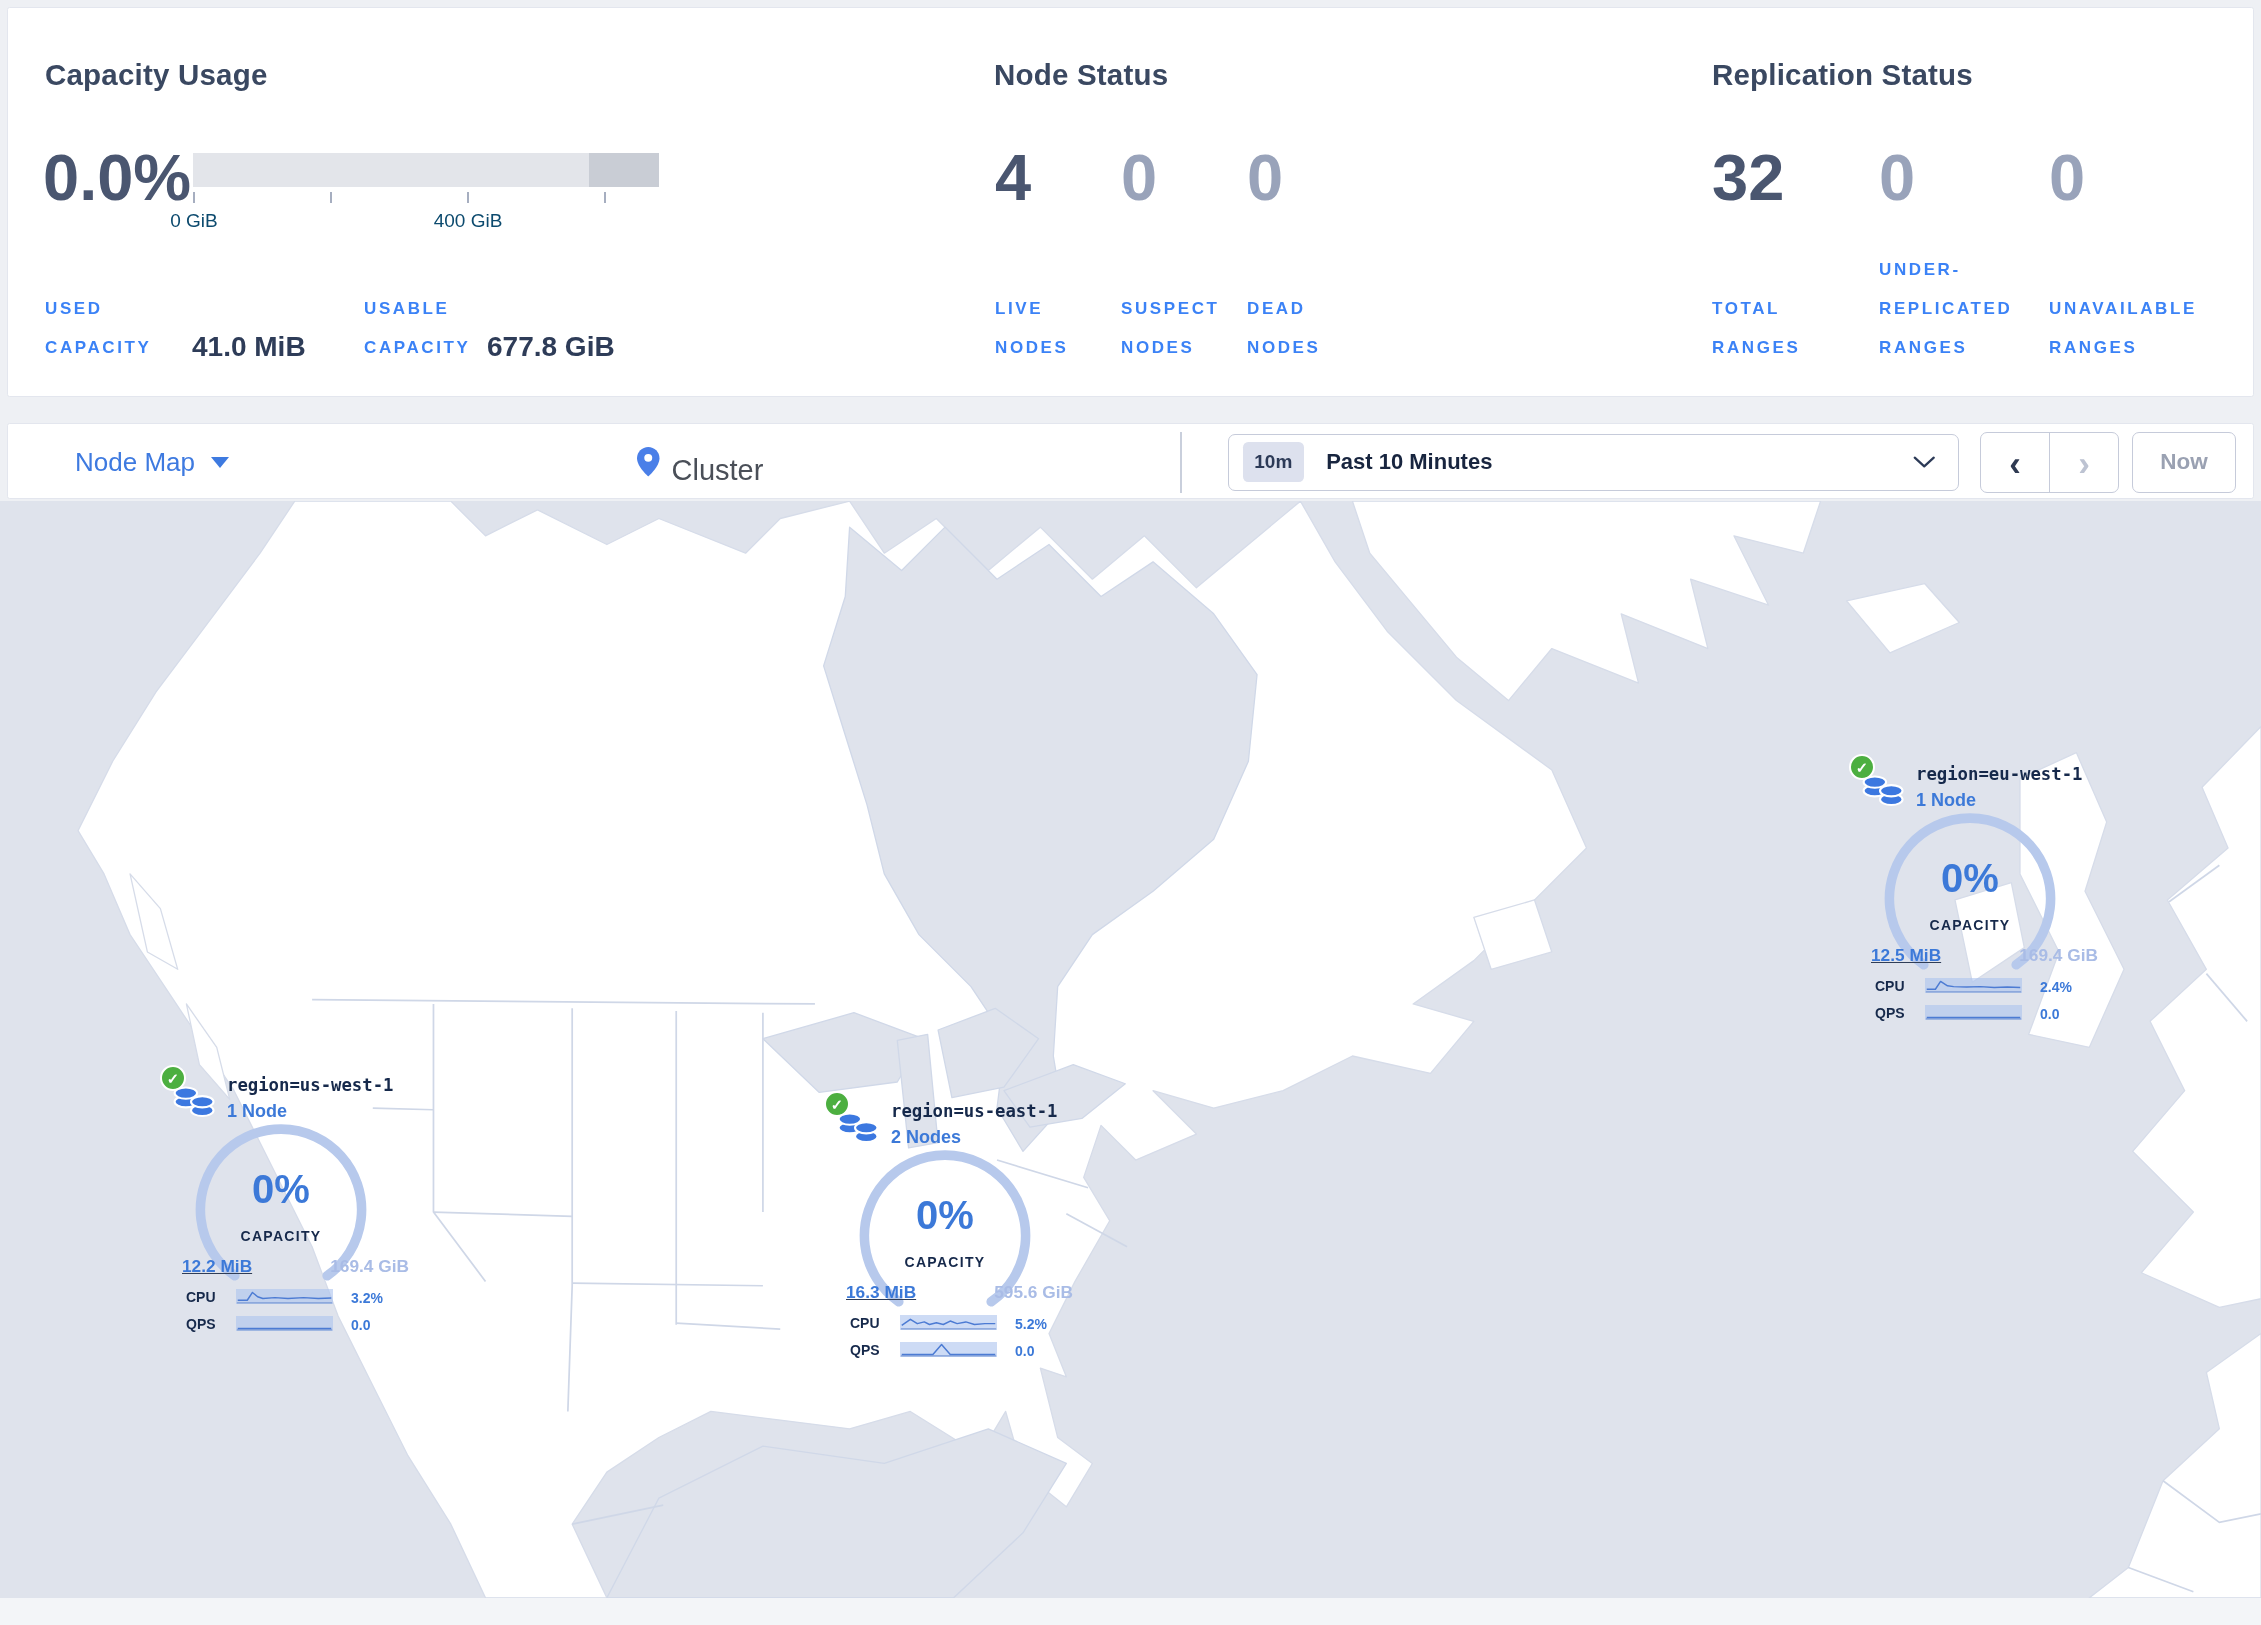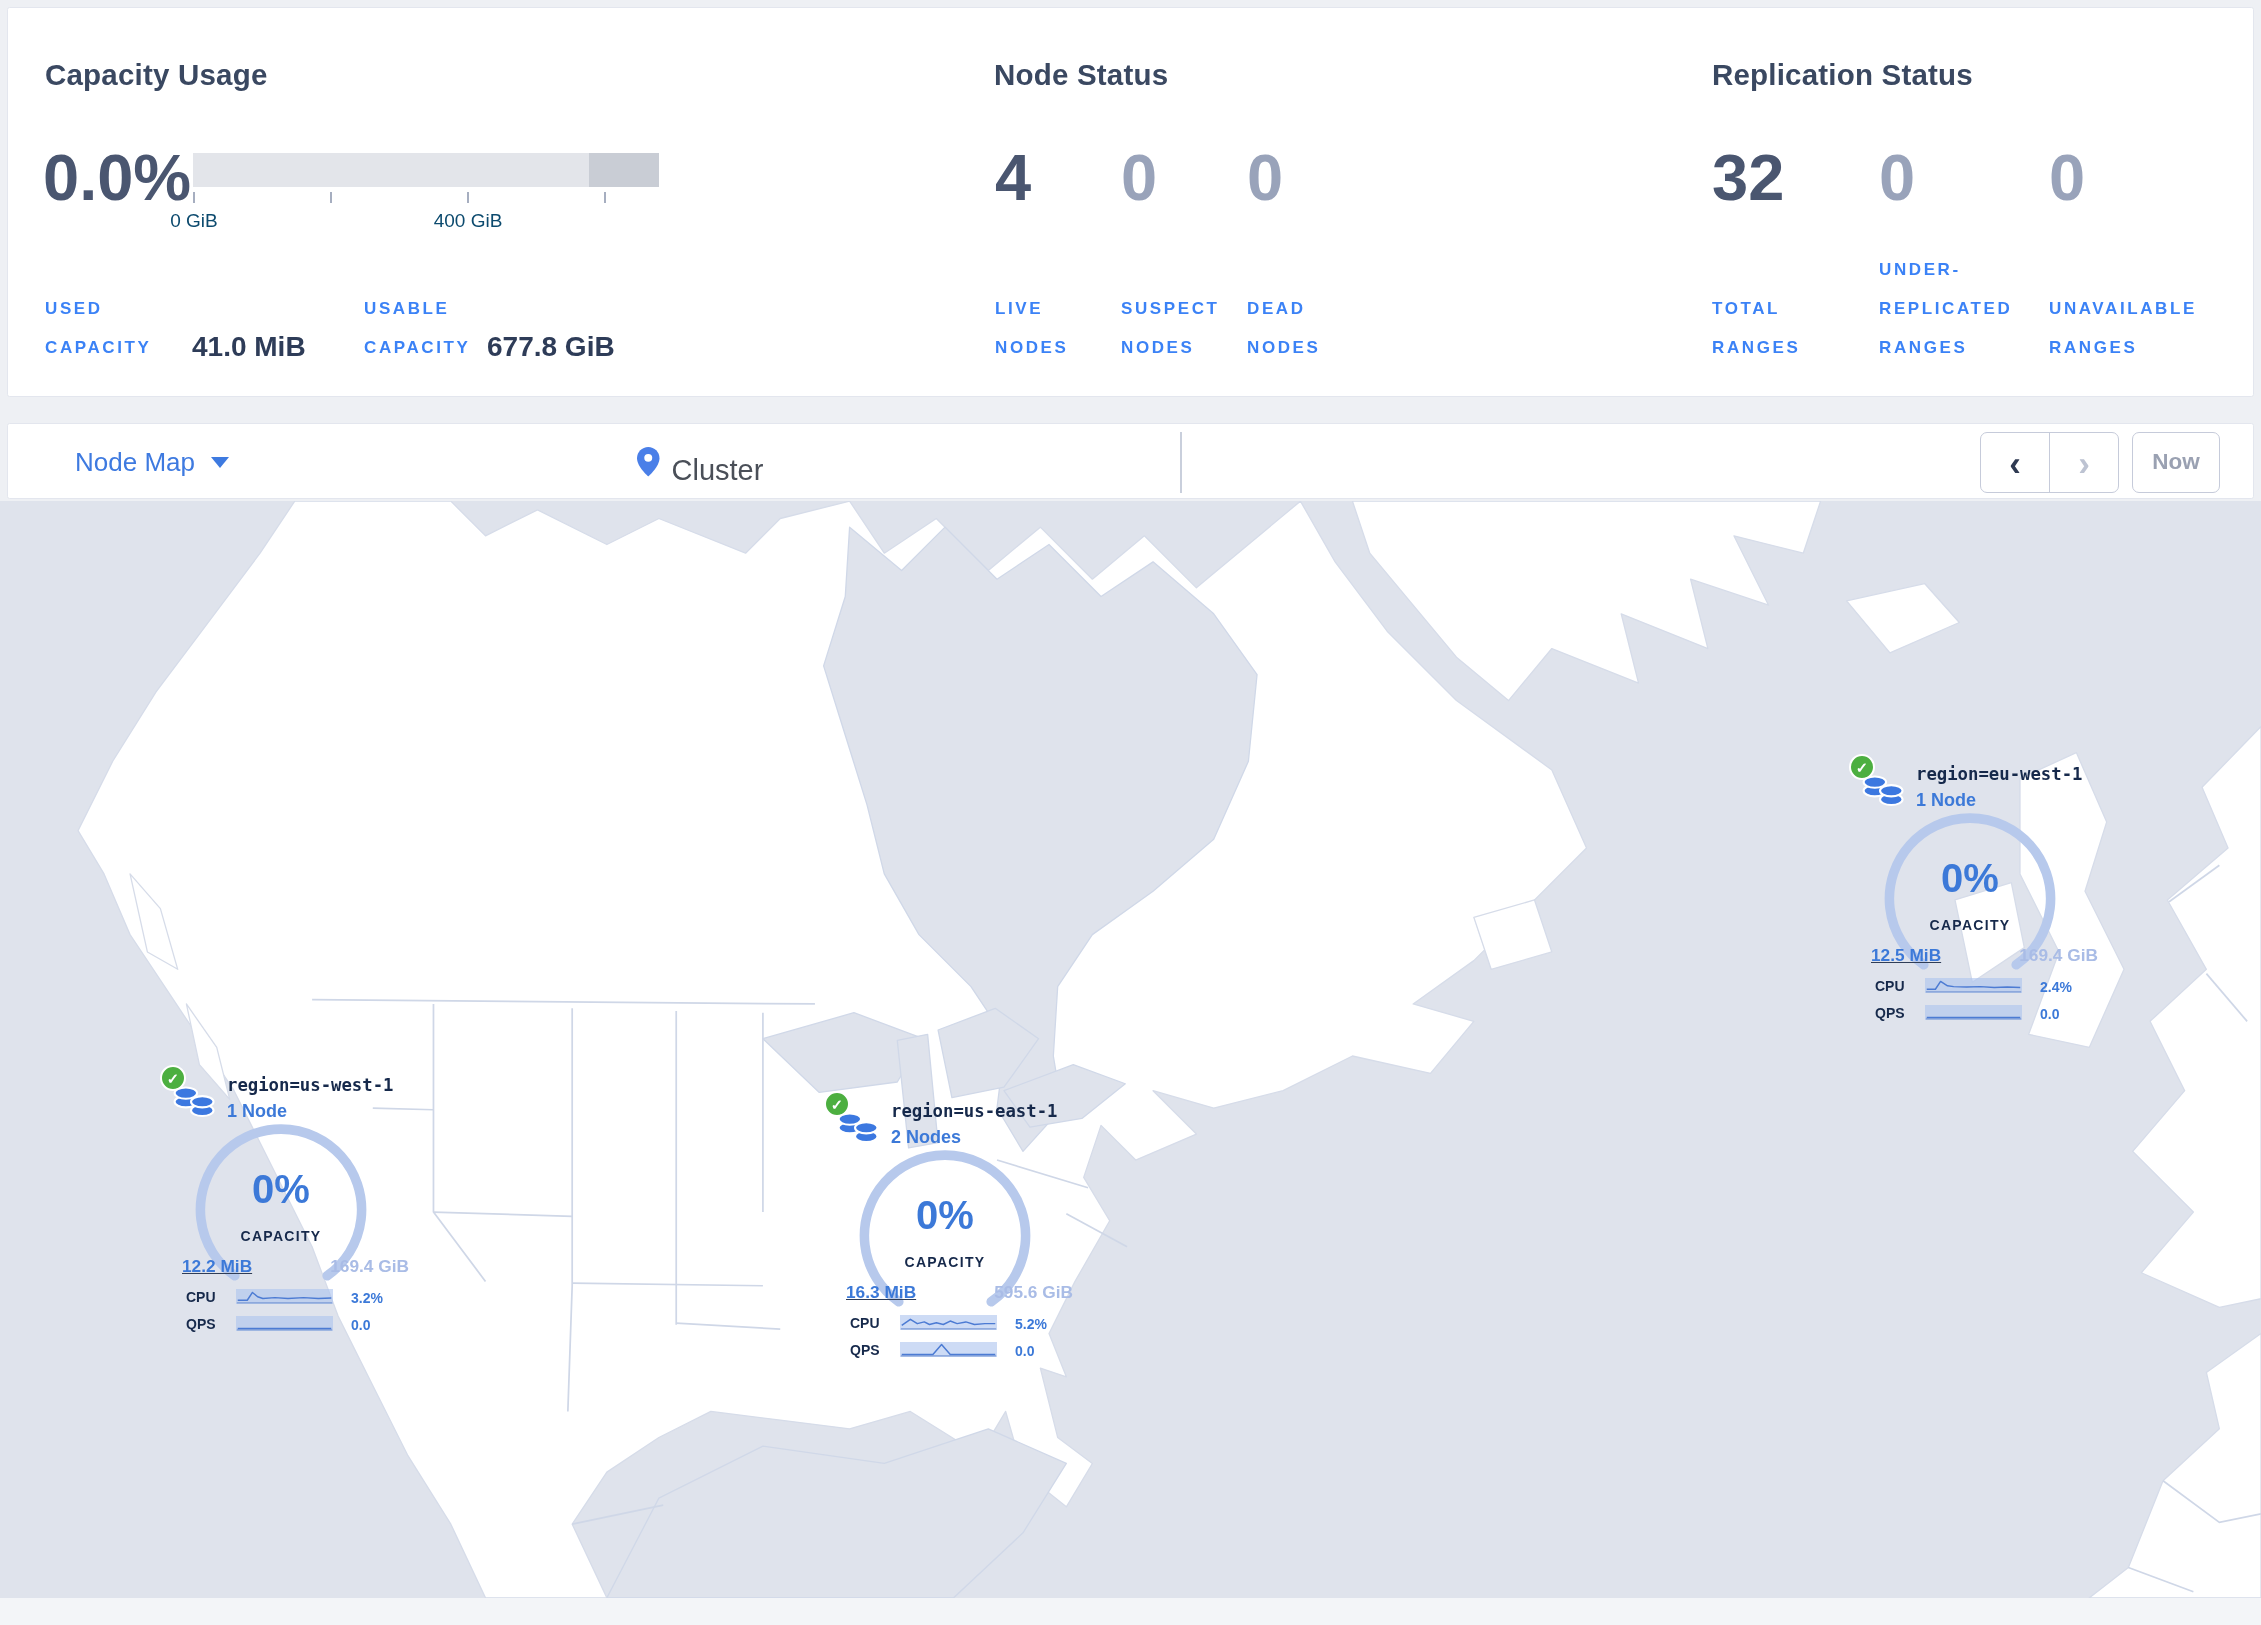--- a/index.html
+++ b/index.html
@@ -36,21 +36,21 @@
   .breadcrumb .lbl { font-size:29px; color:#4a4f58;margin-top:16px; }
   .timebox { position:absolute; left:1220px; top:9.5px; width:731px; height:57px; border:1.7px solid #c6cbda; border-radius:7px; background:#fff; display:flex; align-items:center; cursor:pointer; }
   .time-badge { margin-left:14px; background:#dde1ee; border-radius:5.2px; padding:8.7px 11.3px; font-size:19px; font-weight:700; color:#2c3a57; }
   .time-label { margin-left:22.5px; font-size:22px; font-weight:600; color:#18253f; }
   .timebox .chev { margin-left:auto; margin-right:22.5px; }
   .arrowgroup { position:absolute; left:1972px; top:7.8px; width:139px; height:61px; border:1.7px solid #c6cbda; border-radius:7px; background:#fff; display:flex; }
   .arrowbtn { flex:1; display:flex; align-items:center; justify-content:center; cursor:pointer; }
   .arrowbtn:first-child { border-right:1.7px solid #c6cbda; }
   .arrow-glyph { font-size:35px; font-weight:700; color:#2f3a52; line-height:1; }
   .arrow-glyph.disabled { color:#bdc3d2; }
-  .nowbtn { position:absolute; left:2124px; top:7.8px; width:88px; height:61px; border:1.7px solid #c6cbda; border-radius:7px; background:#fff; display:flex; align-items:center; justify-content:center; font-size:22.5px; font-weight:600; color:#9aa1b2; cursor:pointer; }
+  .nowbtn { position:absolute; left:2124px; top:7.8px; width:104px; height:61px; border:1.7px solid #c6cbda; border-radius:7px; background:#fff; display:flex; align-items:center; justify-content:center; font-size:22.5px; font-weight:600; color:#9aa1b2; cursor:pointer; }
 
   
   #map { position:absolute; left:0; top:501px; width:2261px; height:1097px; background:#dfe3ec; }
   #map svg.world { position:absolute; left:0; top:0; }
   #bottomstrip { position:absolute; left:0; top:1598px; width:2261px; height:28px; background:#f3f5f8; }
 
   
   .region { position:absolute; width:271px; height:286px; cursor:pointer; }
   .r0 { left:160px; top:564px; }
   .r1 { left:824px; top:590px; }
@@ -127,20 +127,27 @@
   </div>
   <div class="breadcrumb">
     <svg width="22.5" height="29.5" viewBox="0 0 26 34">
       <path d="M13 0 C5.8 0 0 5.8 0 13 C0 22.8 13 34 13 34 C13 34 26 22.8 26 13 C26 5.8 20.2 0 13 0 Z" fill="#4a7fe8"></path>
       <circle cx="13" cy="12.5" r="4.6" fill="#ffffff"></circle>
     </svg>
     <span class="lbl">Cluster</span>
   </div>
   <div class="tb-divider"></div>
 
+  <div class="timebox">
+    <span class="time-badge">10m</span>
+    <span class="time-label">Past 10 Minutes</span>
+    <svg class="chev" width="22.5" height="14" viewBox="0 0 26 16">
+      <polyline points="2,3 13,13 24,3" fill="none" stroke="#2c3a57" stroke-width="2.6" stroke-linecap="round" stroke-linejoin="round"></polyline>
+    </svg>
+  </div>
 
   <div class="arrowgroup">
     <div class="arrowbtn">
       <span class="arrow-glyph">‹</span>
     </div>
     <div class="arrowbtn">
       <span class="arrow-glyph disabled">›</span>
     </div>
   </div>
   <div class="nowbtn">Now</div>

